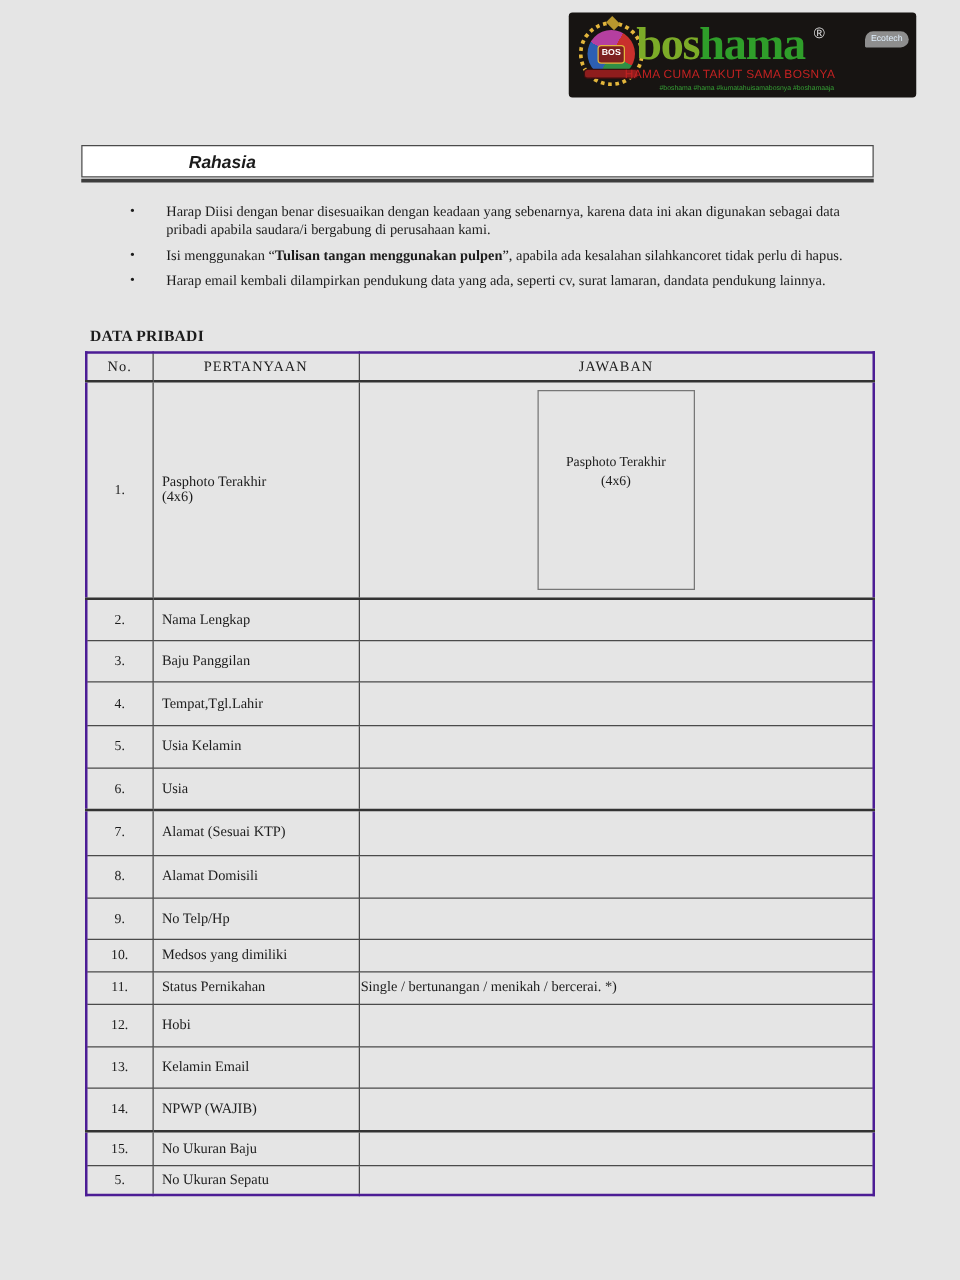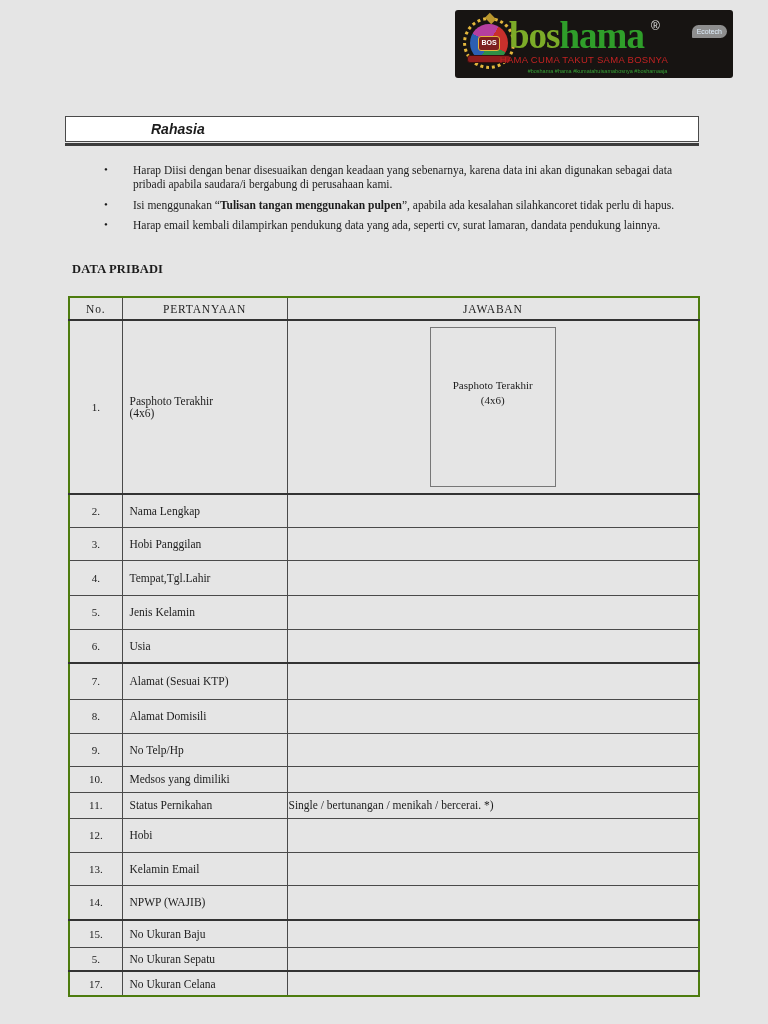--- a/index.html
+++ b/index.html
@@ -80,23 +80,23 @@
   .instr b { font-weight:bold; }
 
   
   .section-title {
     position:absolute; left:72px; top:262px; font-weight:bold; font-size:12.5px;
     letter-spacing:0.2px;
   }
 
   
   .data-table {
-    position:absolute; left:68px; top:296px; width:632px;
+    position:absolute; left:68px; top:281px; width:632px;
     border-collapse:collapse; table-layout:fixed; font-size:11.5px;
-    border:2px solid #4d7c0f;
+    border:2px solid #4c1d95;
   }
   .data-table col.c-no { width:53px; }
   .data-table col.c-q  { width:165px; }
   .data-table th, .data-table td { border:1px solid #4a4a4a; }
   .data-table th {
     font-weight:normal; height:19px; letter-spacing:0.8px; font-size:11.5px;
     border-bottom:2px solid #333333; text-align:center;
   }
   .num { text-align:center; font-size:11px; vertical-align:middle; }
   .q { padding:2px 7px; vertical-align:middle; white-space:pre-line; }
@@ -175,31 +175,31 @@
 (4x6)</div>
         </td>
       </tr>
       <tr class="sep" style="height:33px">
         <td class="num">2.</td>
         <td class="q">Nama Lengkap</td>
         <td class="a"></td>
       </tr>
       <tr style="height:33px">
         <td class="num">3.</td>
-        <td class="q">Hobi Panggilan</td>
+        <td class="q">Baju Panggilan</td>
         <td class="a"></td>
       </tr>
       <tr style="height:35px">
         <td class="num">4.</td>
         <td class="q">Tempat,Tgl.Lahir</td>
         <td class="a"></td>
       </tr>
       <tr style="height:34px">
         <td class="num">5.</td>
-        <td class="q">Jenis Kelamin</td>
+        <td class="q">Usia Kelamin</td>
         <td class="a"></td>
       </tr>
       <tr style="height:34px">
         <td class="num">6.</td>
         <td class="q">Usia</td>
         <td class="a"></td>
       </tr>
       <tr class="sep" style="height:36px">
         <td class="num">7.</td>
         <td class="q">Alamat (Sesuai KTP)</td>
@@ -243,21 +243,16 @@
       <tr class="sep" style="height:27px">
         <td class="num">15.</td>
         <td class="q">No Ukuran Baju</td>
         <td class="a"></td>
       </tr>
       <tr style="height:24px">
         <td class="num">5.</td>
         <td class="q">No Ukuran Sepatu</td>
         <td class="a"></td>
       </tr>
-      <tr class="sep" style="height:25px">
-        <td class="num">17.</td>
-        <td class="q">No Ukuran Celana</td>
-        <td class="a"></td>
-      </tr>
     </tbody>
   </table>
 
 </div>
 
 </body></html>

